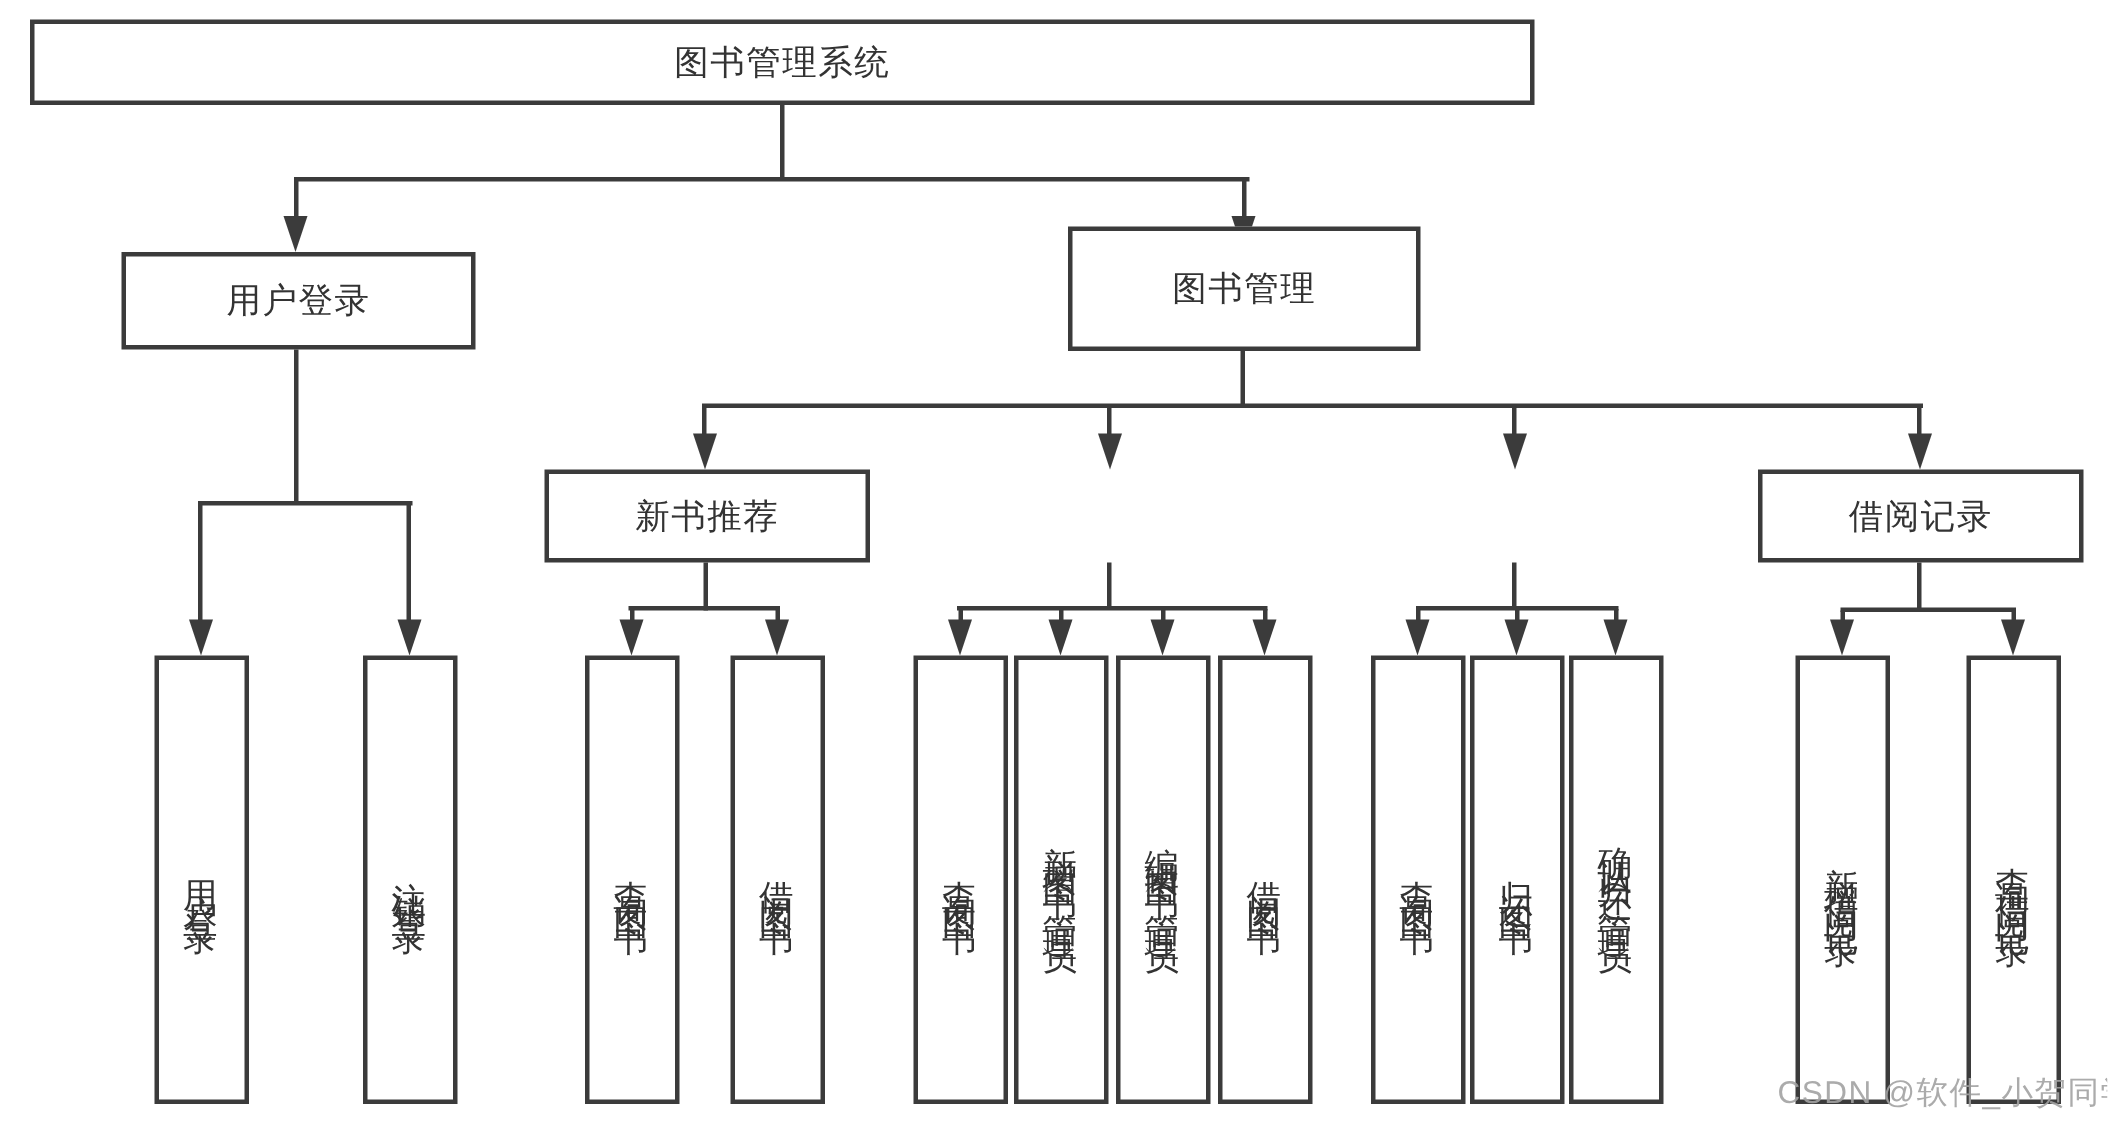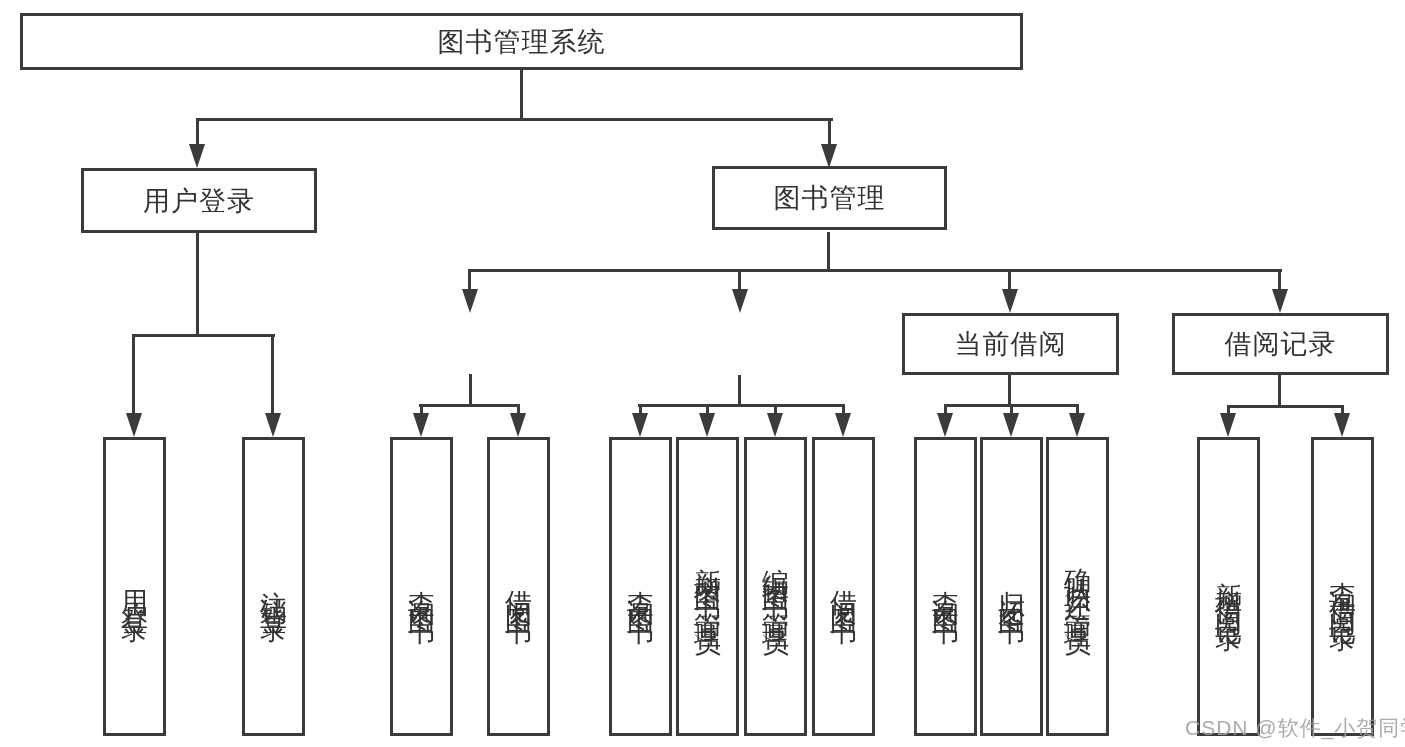--- a/index.html
+++ b/index.html
@@ -3,21 +3,21 @@
 <meta charset="utf-8">
 <style>
   html,body{margin:0;padding:0;background:#ffffff;}
   .canvas{
     position:relative;width:1405px;height:747px;background:#ffffff;
     font-family:"Liberation Sans", sans-serif;color:#333333;overflow:hidden;
   }
   .box{
     position:absolute;box-sizing:border-box;background:#ffffff;
     border:3px solid #3b3b3b;display:flex;align-items:center;justify-content:center;
-    font-size:27px;letter-spacing:1px;white-space:nowrap;
+    font-size:23px;letter-spacing:1px;white-space:nowrap;
   }
   .vbox span{
     writing-mode:vertical-rl;text-orientation:mixed;
     letter-spacing:9px;white-space:nowrap;
   }
   .ln{position:absolute;background:#3b3b3b;}
   .ah{
     position:absolute;width:0;height:0;
     border-left:8px solid transparent;border-right:8px solid transparent;
     border-top:24px solid #3b3b3b;
@@ -91,26 +91,26 @@
   <div class="ln" style="left:1341px;top:407px;width:3px;height:8px"></div>
   <div class="ah" style="left:1334px;top:413px"></div>
 
   <div class="box" style="left:20px;top:13px;width:1003px;height:57px">
     <span>图书管理系统</span>
   </div>
 
   <div class="box" style="left:81px;top:168px;width:236px;height:65px">
     <span>用户登录</span>
   </div>
-  <div class="box" style="left:712px;top:166px;width:235px;height:64px">
+  <div class="box" style="left:712px;top:151px;width:235px;height:83px">
     <span>图书管理</span>
   </div>
 
-  <div class="box" style="left:902px;top:313px;width:217px;height:62px">
-    <span>当前借阅</span>
+  <div class="box" style="left:363px;top:313px;width:217px;height:62px">
+    <span>新书推荐</span>
   </div>
   <div class="box" style="left:1172px;top:313px;width:217px;height:62px">
     <span>借阅记录</span>
   </div>
 
   <div class="box vbox" style="left:103px;top:437px;width:63px;height:299px">
     <span>用户登录</span>
   </div>
   <div class="box vbox" style="left:242px;top:437px;width:63px;height:299px">
     <span>注销登录</span>

